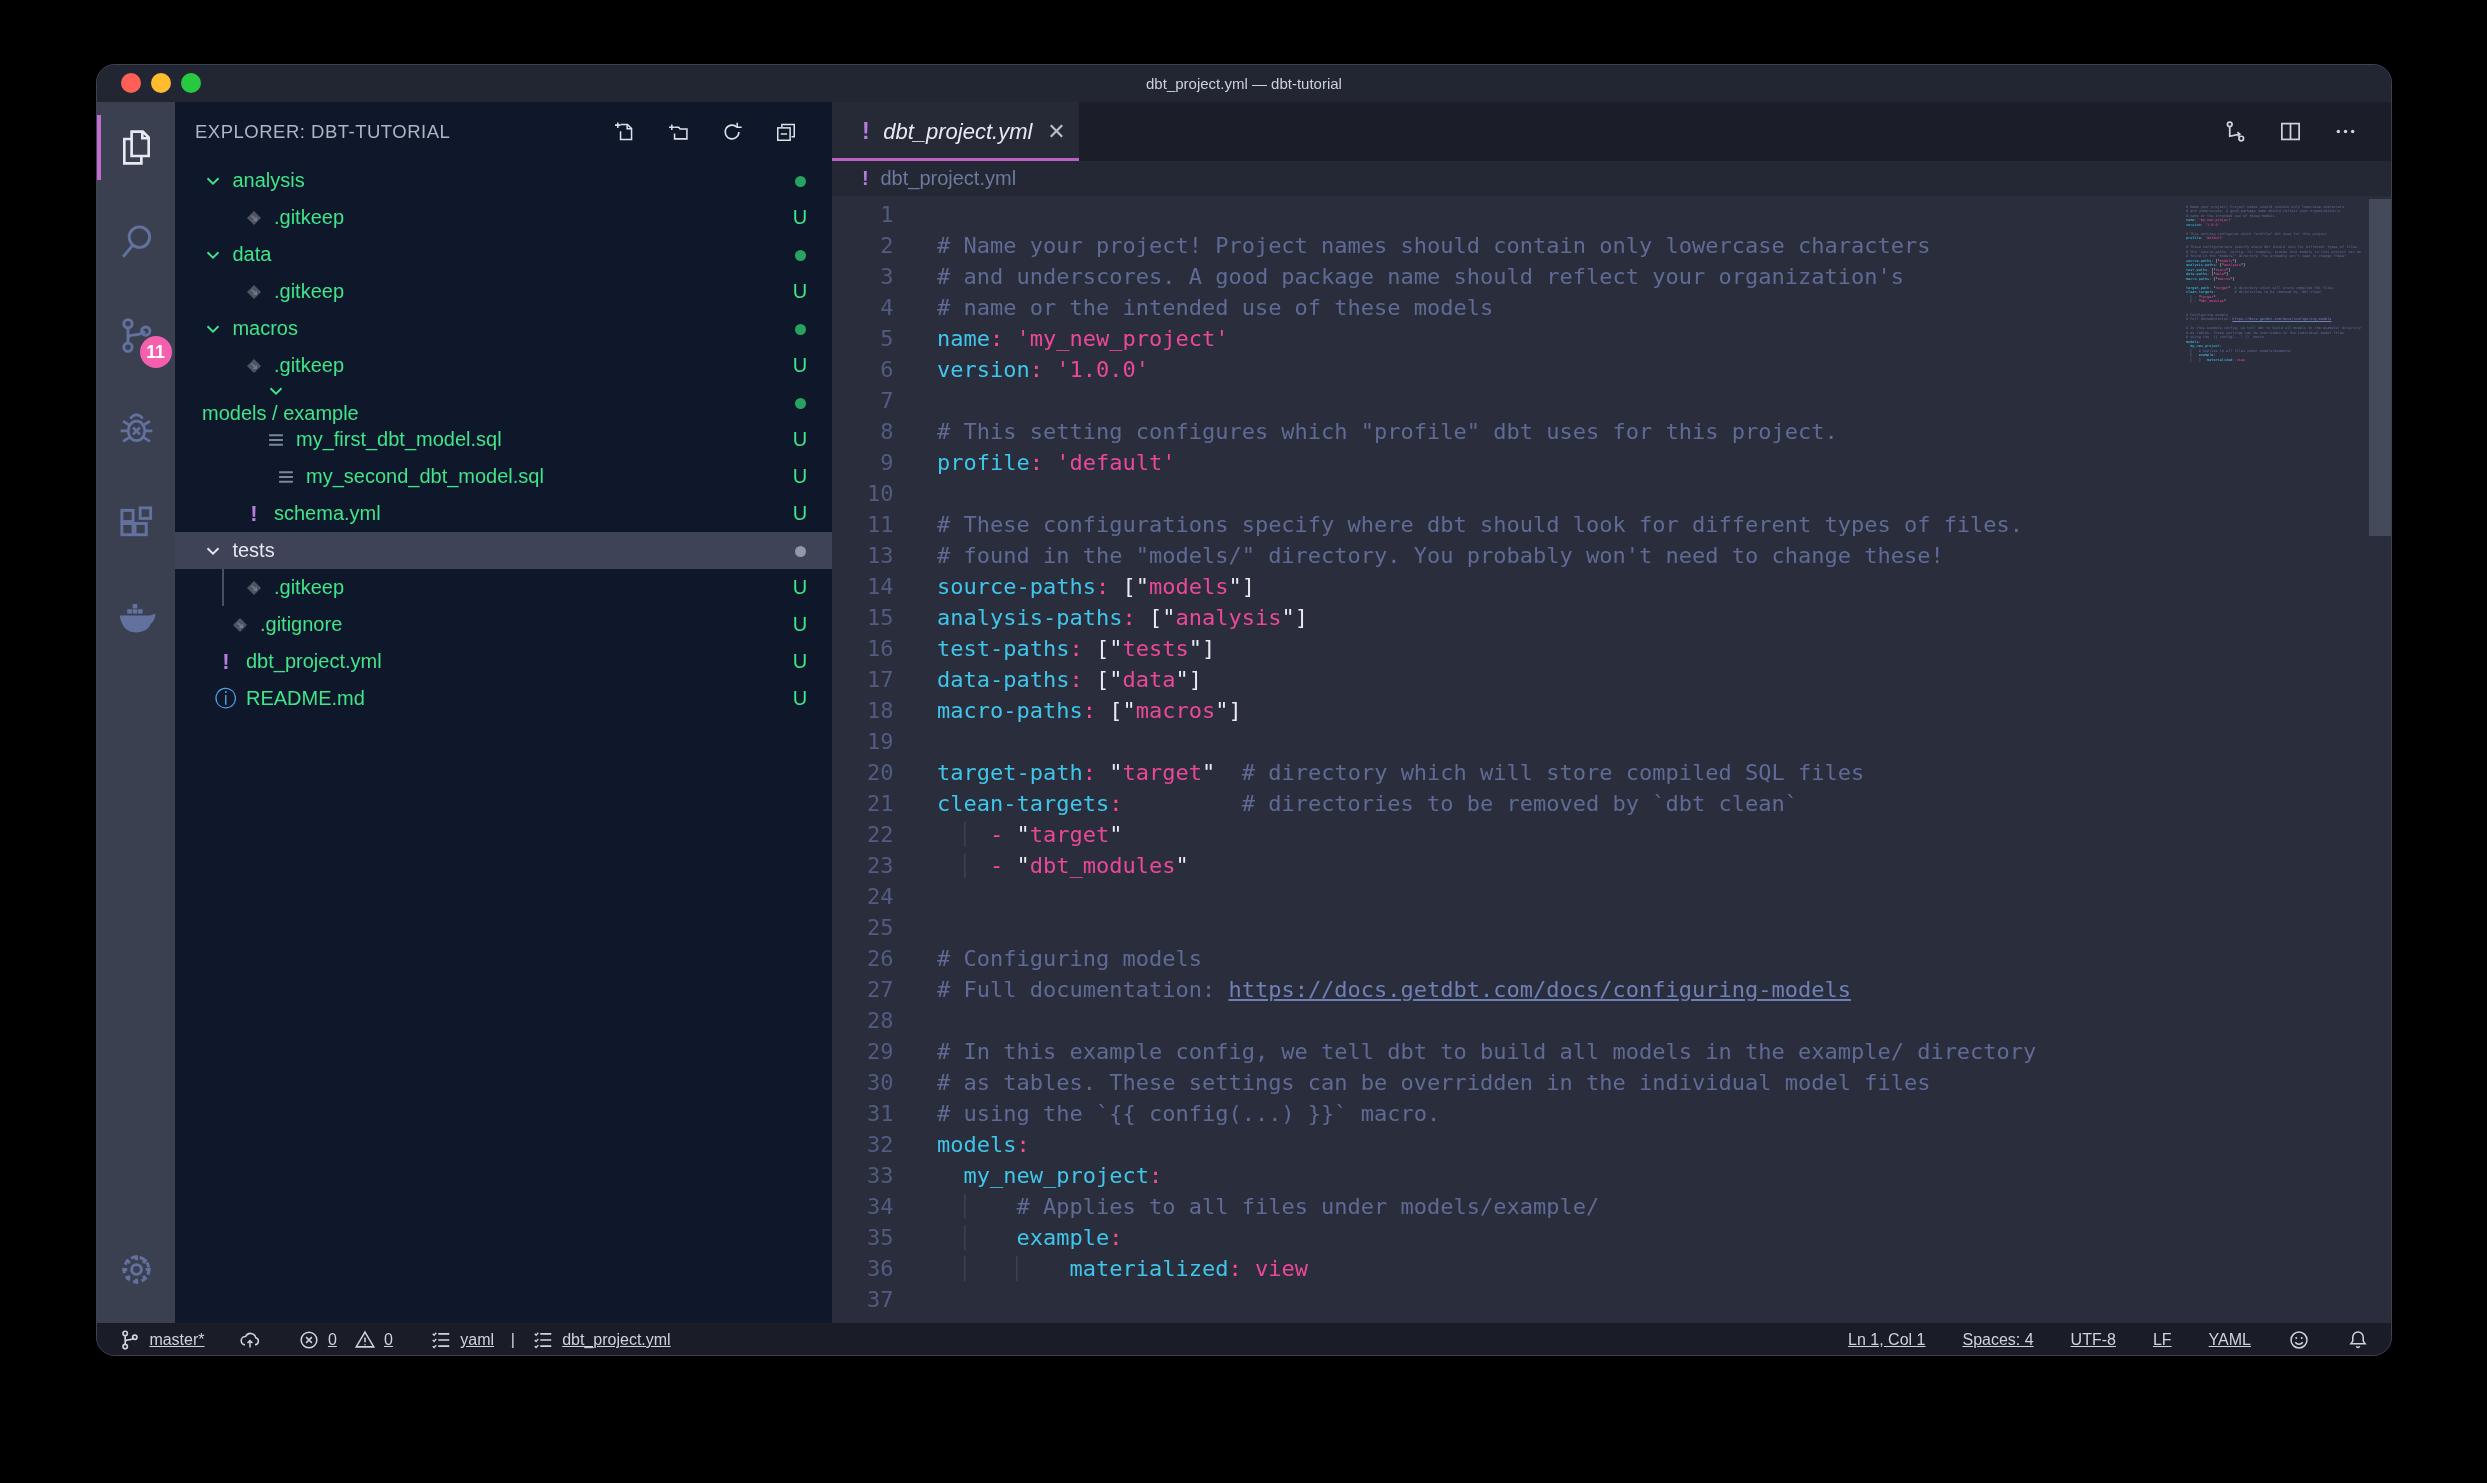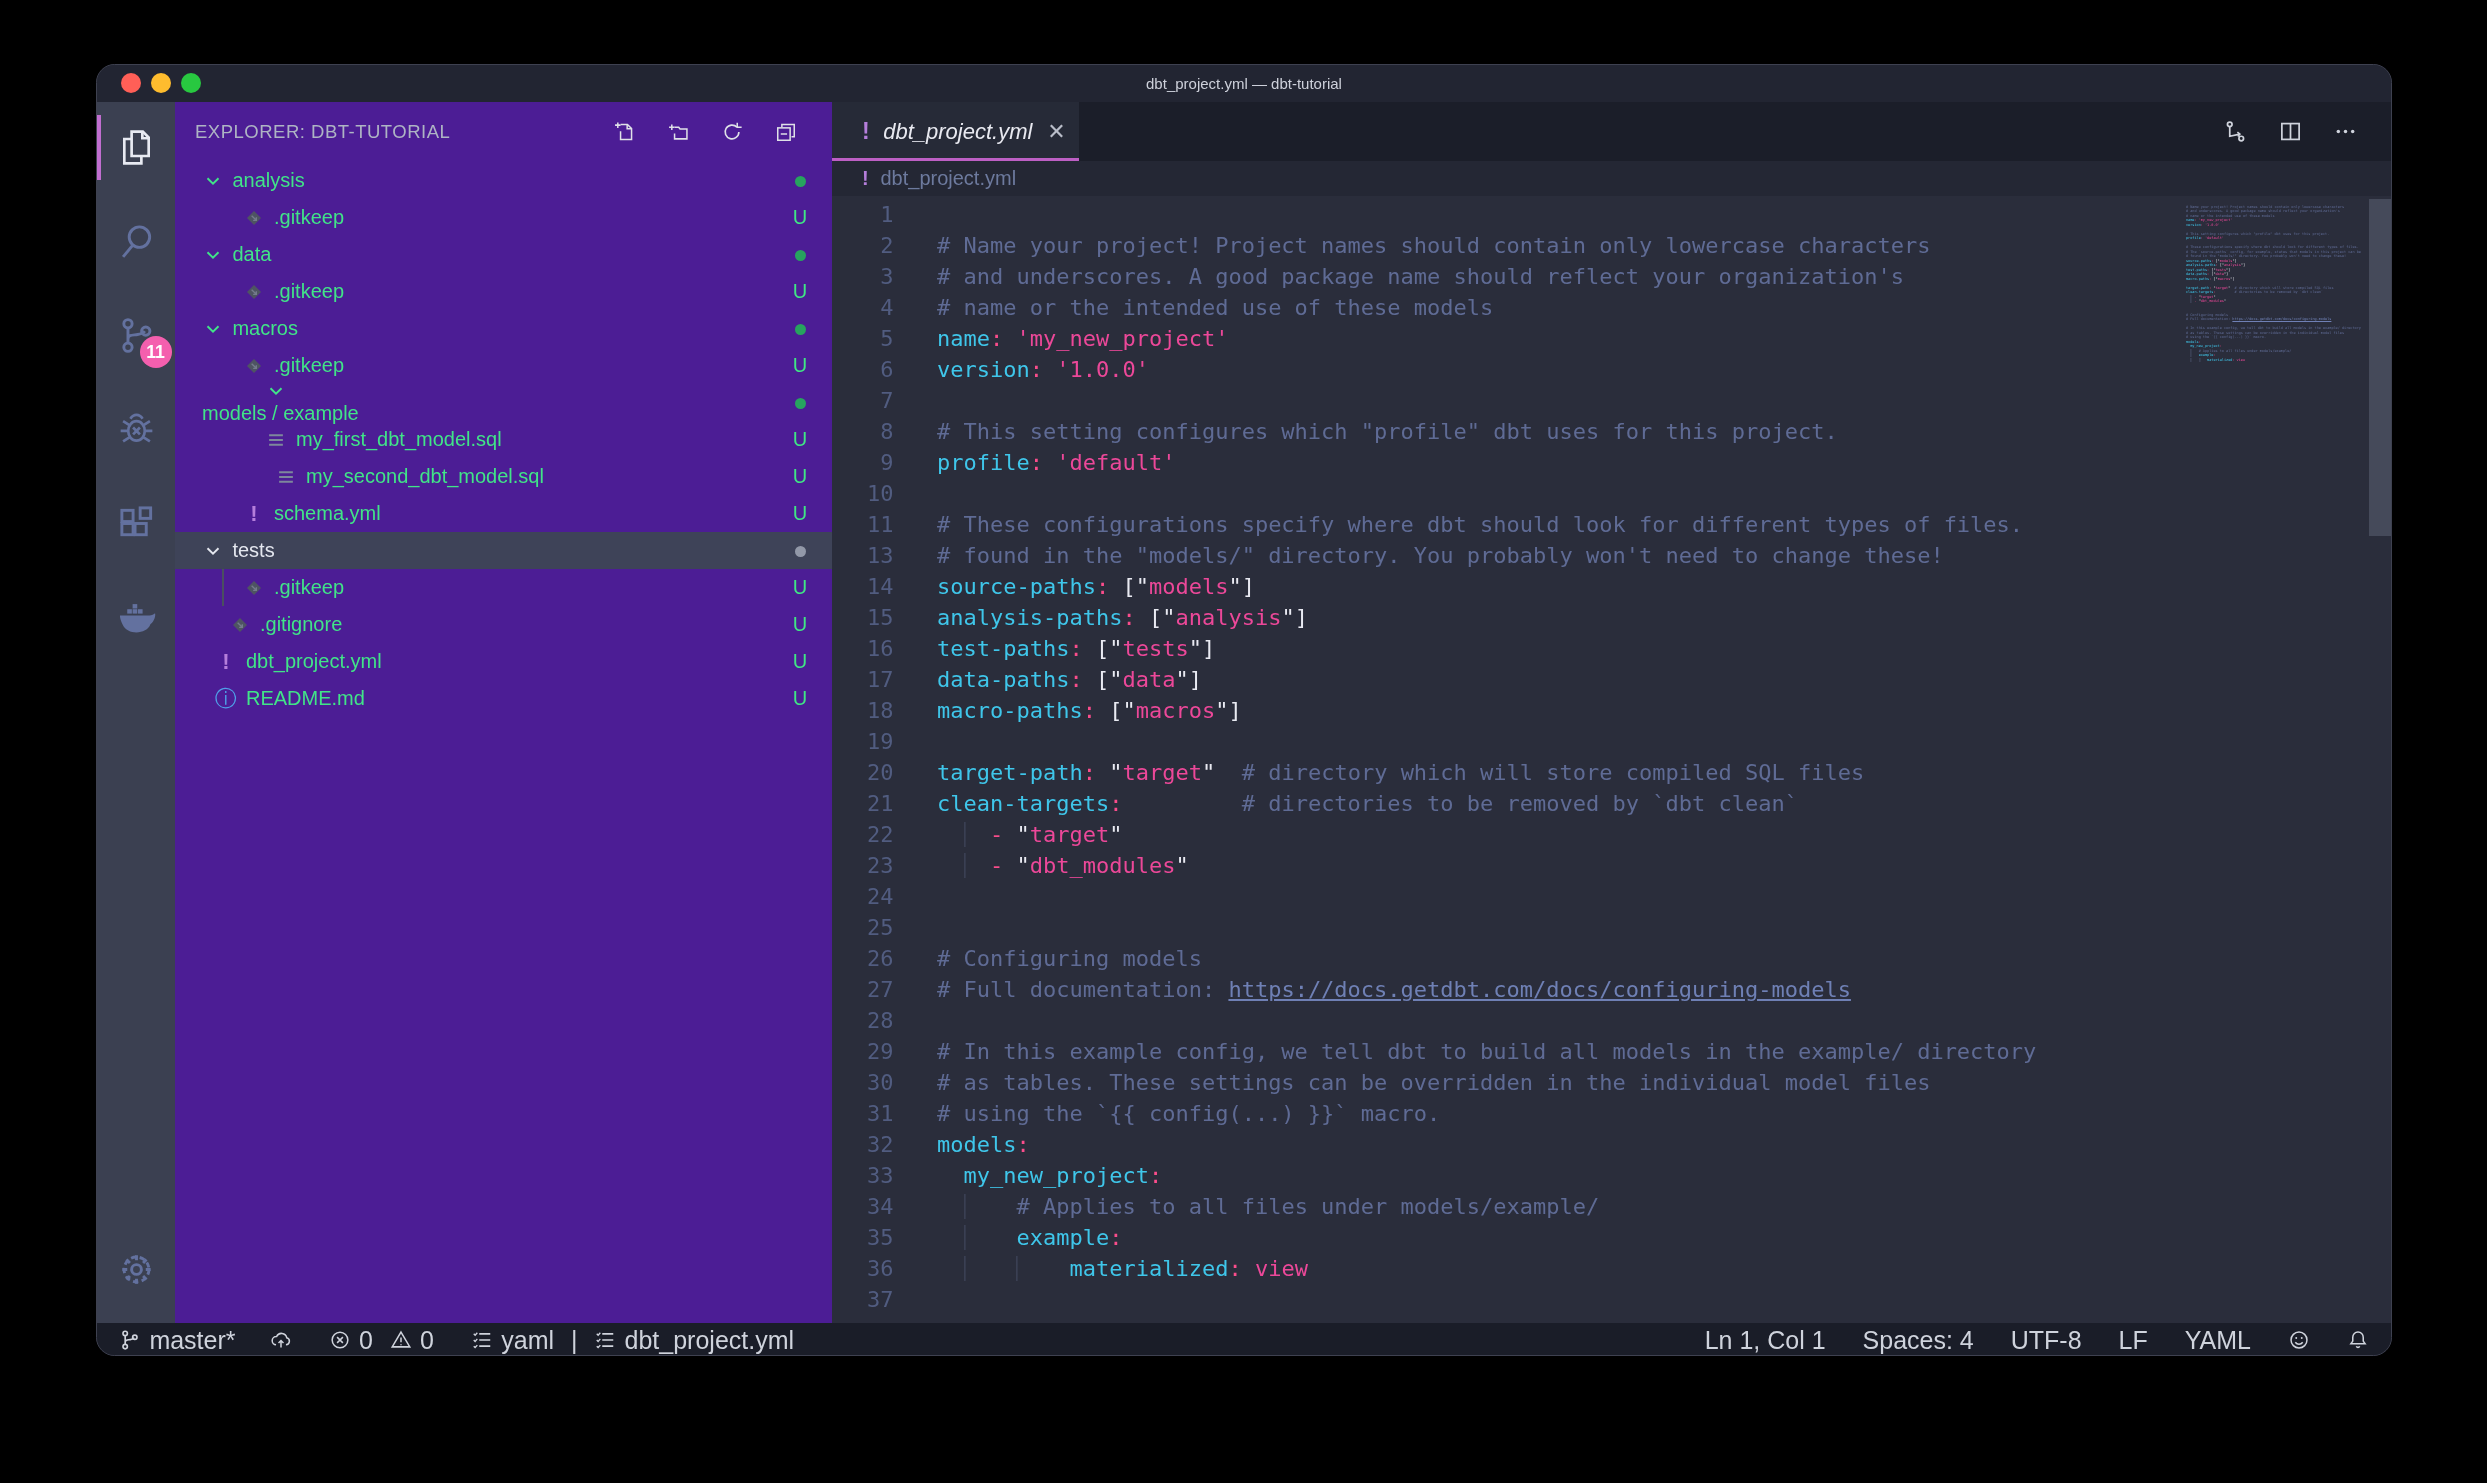--- a/index.html
+++ b/index.html
@@ -28,21 +28,21 @@
   .ab-item.active { color:#e8eaf2; }
   .ab-item.active::before { content:""; position:absolute; left:0; top:6.7px; bottom:6.7px;
              width:4.2px; background:#c16ed0; }
   .ab-item svg { width:39px; height:39px; }
   .ab-badge { position:absolute; right:3.4px; bottom:6.7px; min-width:32px; height:32px;
               border-radius:16px; background:#f45fae; color:#fff; font-size:17.7px;
               font-weight:bold; display:flex; align-items:center; justify-content:center; }
   .ab-gear { position:absolute; bottom:15px; left:0; right:0; height:78px; margin:0; }
 
   
-  .sidebar { width:657px; background:#4c1d95; flex:none; position:relative; }
+  .sidebar { width:657px; background:#0f172a; flex:none; position:relative; }
   .sb-header { height:59px; display:flex; align-items:center; padding-left:20px; }
   .sb-header-title { font-size:18.5px; letter-spacing:0.5px; color:#aeb4c4; }
   .sb-actions { margin-left:auto; margin-right:35px; display:flex; gap:32px; color:#dfe1e8; }
   .sb-actions svg { width:22px; height:22px; cursor:pointer; }
   .tree { position:absolute; top:60px; left:0; right:0; }
   .tree-row { height:37px; display:flex; align-items:center; position:relative;
               font-size:20px; cursor:pointer; }
   .tree-row.selected { background:#3e4358; }
   .row-main { display:flex; align-items:center; white-space:nowrap; }
   .lbl-green { color:#41e488; } .lbl-plain { color:#e4e7ef; }
@@ -90,21 +90,21 @@
   
   .minimap { position:absolute; top:4.2px; right:23px; width:182px; height:219px;
              overflow:hidden; }
   .mline { height:4.5px; line-height:4.5px; font-family:"DejaVu Sans Mono",monospace;
            font-size:3.5px; white-space:pre; overflow:hidden; }
   .scroll-thumb { position:absolute; top:2.5px; right:0; width:22px; height:337px;
                   background:#454a5a; }
 
   
   .statusbar { height:34px; background:#1a1d28; display:flex; align-items:center;
-               color:#cfd3dc; font-size:25px; padding:0 22px 0 22px; }
+               color:#cfd3dc; font-size:16px; padding:0 22px 0 22px;text-decoration:underline; }
   .sb-item { display:flex; align-items:center; gap:8.4px; cursor:pointer; }
   .sb-item svg { width:22px; height:22px; }
   .sb-left { display:flex; align-items:center; gap:0; }
   .sb-right { margin-left:auto; display:flex; align-items:center; gap:37px; }
   .ml40{margin-left:34px;} .ml44{margin-left:37px;}
   .sep { margin:0 8.4px; color:#cfd3dc; }
 </style>
 </head>
 <body>
 

